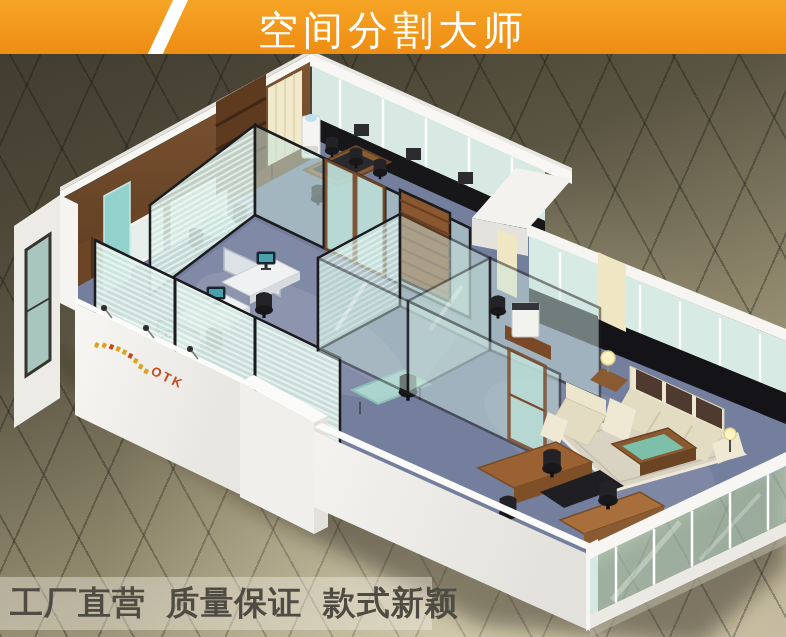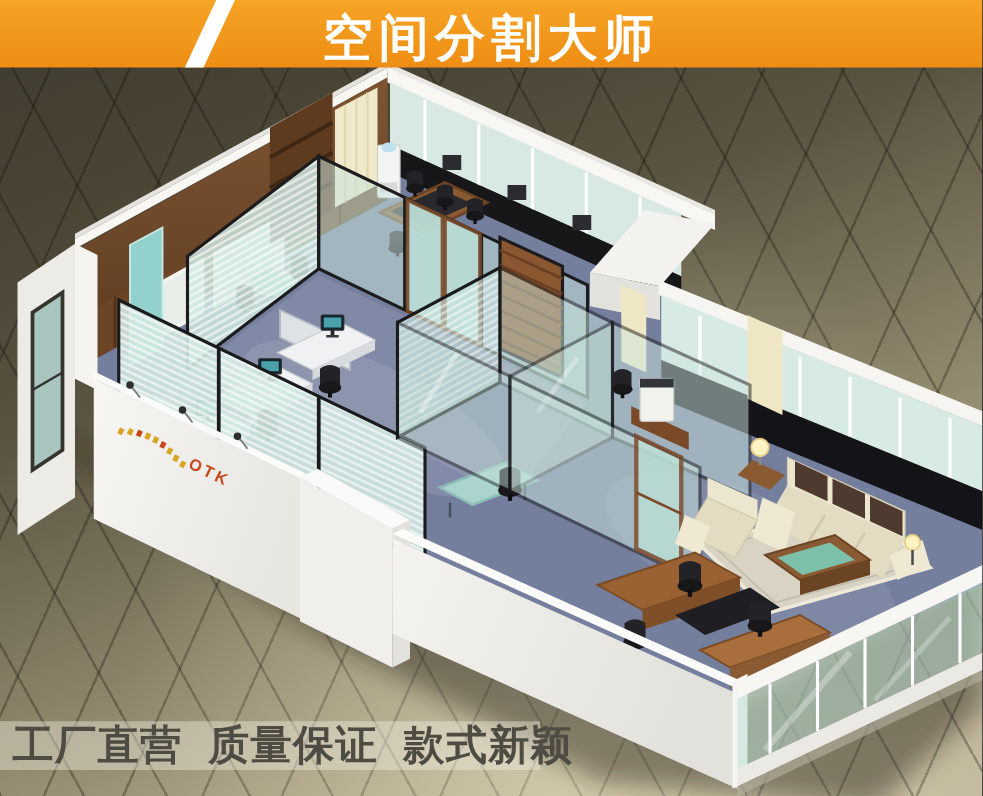--- a/index.html
+++ b/index.html
@@ -10,22 +10,22 @@
       background:
         radial-gradient(ellipse at 58% 95%, rgba(255,248,215,0.38), rgba(255,248,215,0) 55%),
         repeating-linear-gradient(114deg, rgba(20,17,10,0.30) 0 2px, rgba(0,0,0,0) 2px 58px),
         repeating-linear-gradient(61deg, rgba(20,17,10,0.30) 0 2px, rgba(0,0,0,0) 2px 58px),
         linear-gradient(158deg,#3e3a2e 0%,#4b4636 22%,#5a5442 38%,#8d856a 62%,#aaa186 78%,#bdb498 92%,#c3bA9f 100%);}
   .banner{position:absolute;left:0;top:0;width:786px;height:54px;
       background:linear-gradient(#f6a425,#ee8d13);z-index:5;}
   .banner .slash{position:absolute;left:173px;top:0;width:15px;height:54px;background:#ffffff;
       transform:skewX(-25deg);transform-origin:top left;}
   .banner .title{position:absolute;left:0;right:0;top:3px;text-align:center;
-      color:#ffffff;font-size:40px;font-weight:700;letter-spacing:5px;white-space:pre;}
-  .footer-bar{position:absolute;left:0;top:577px;width:432px;height:39px;
+      color:#ffffff;font-size:40px;font-weight:400;letter-spacing:5px;white-space:pre;}
+  .footer-bar{position:absolute;left:0;top:577px;width:432px;height:53px;
       background:rgba(243,239,227,0.42);z-index:6;display:flex;align-items:center;}
   .footer-bar .tagline{color:#4e4b43;font-size:33px;font-weight:800;letter-spacing:1px;
       padding-left:10px;white-space:pre;}
   svg.scene{position:absolute;left:0;top:0;z-index:2;}
 </style>
 </head>
 <body>
 
 <div class="stage">
   <div class="bg"></div>

